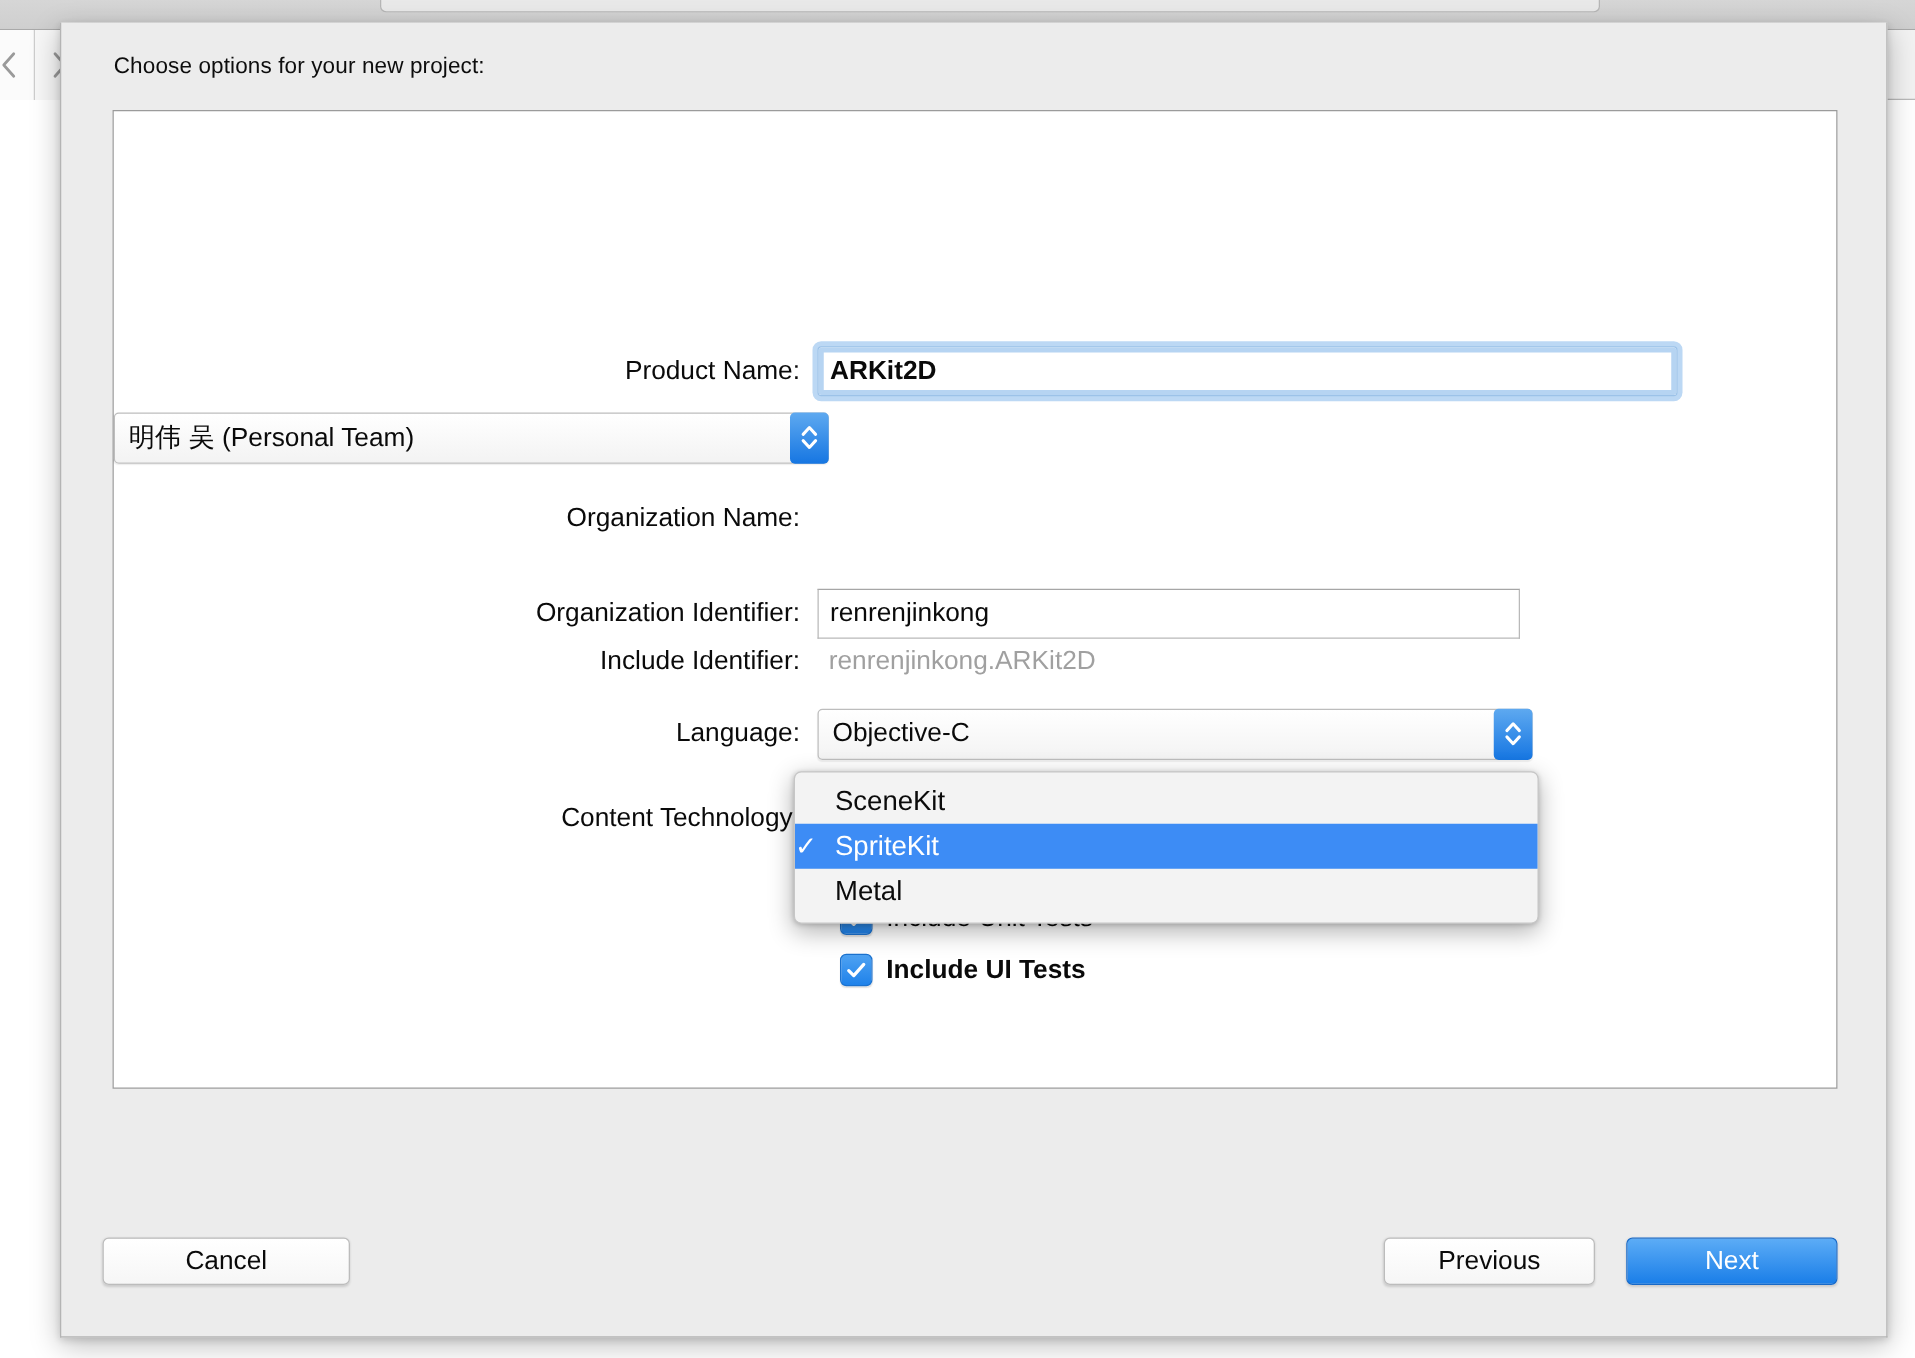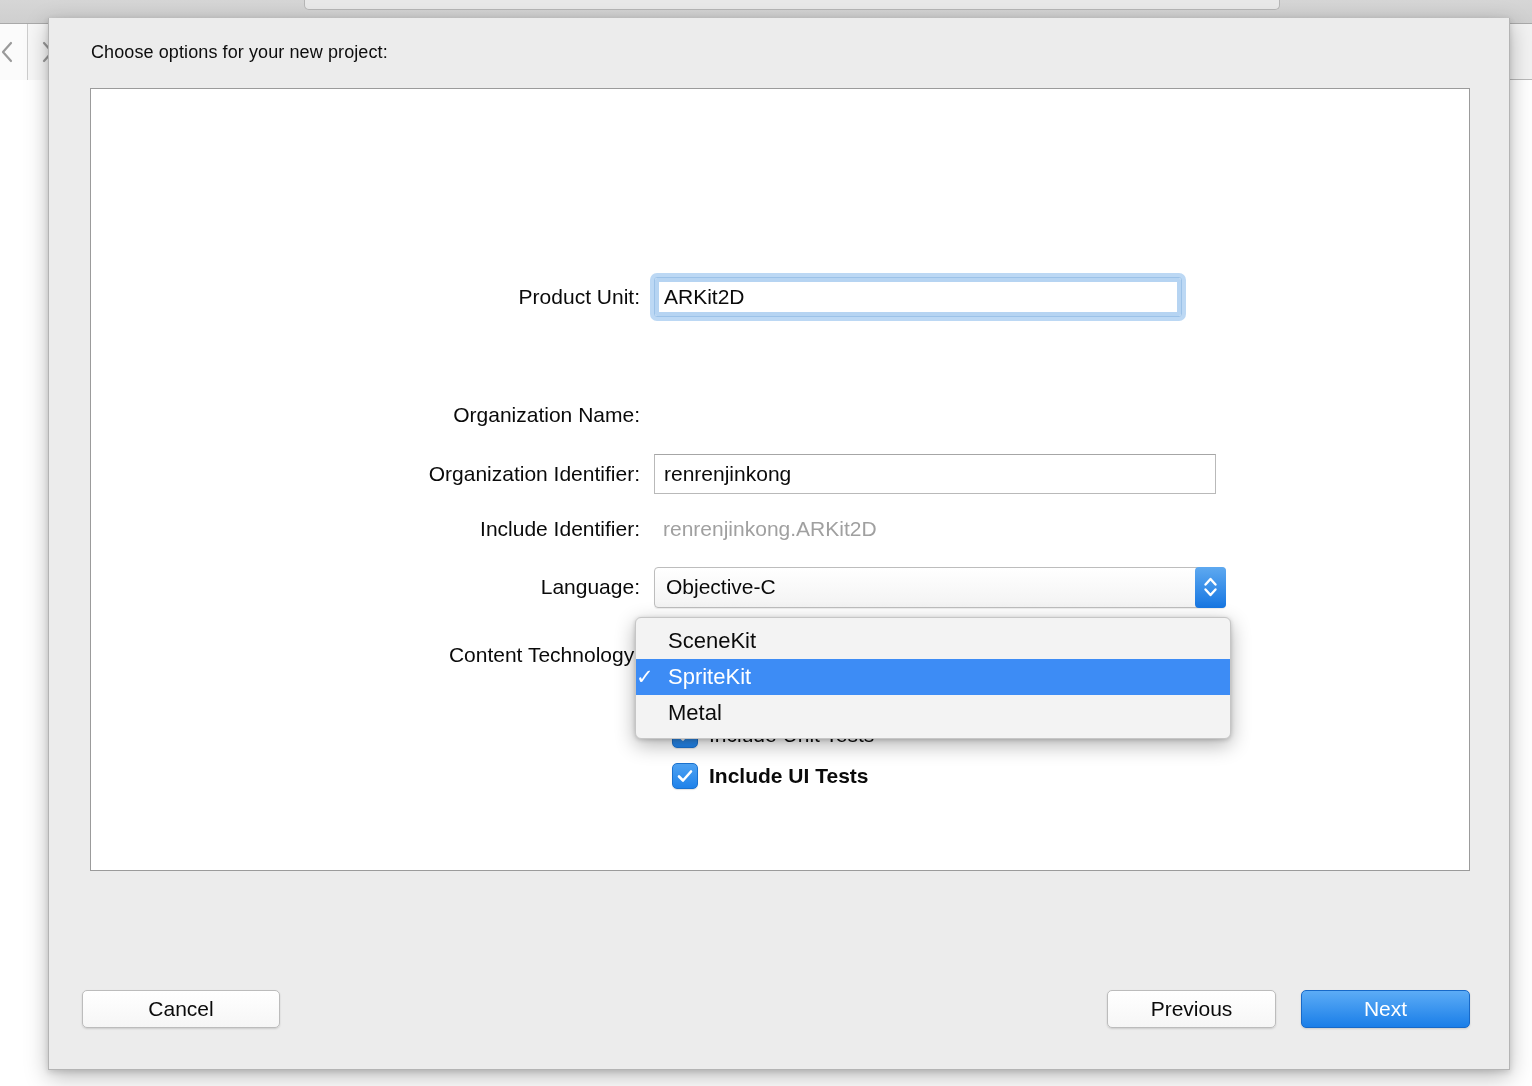--- a/index.html
+++ b/index.html
@@ -248,32 +248,41 @@
   </div>
 
   <div id="sheet">
 
     <div id="sheet-title">Choose options for your new project:</div>
 
     <div id="options-panel">
       <div id="form">
 
         <div class="row" style="top:188px;">
-          <div class="lbl">Product Unit:</div>
-          <div class="tfield focused" style="width:528px;">ARKit2D</div>
+          <div class="lbl">Product Name:</div>
+          <div class="tfield focused" style="width:688px;font-weight:bold;">ARKit2D</div>
         </div>
 
         <div class="row" style="top:241px;">
+          <div class="popup" style="width:572px;">
+            <span>明伟 吴 (Personal Team)</span>
+            <span class="stepper">
+              <svg width="17" height="24" viewBox="0 0 17 24">
+                <polyline points="3.5,9.5 8.5,4 13.5,9.5" fill="none" stroke="#ffffff" stroke-width="2.4" stroke-linecap="round" stroke-linejoin="round"></polyline>
+                <polyline points="3.5,14.5 8.5,20 13.5,14.5" fill="none" stroke="#ffffff" stroke-width="2.4" stroke-linecap="round" stroke-linejoin="round"></polyline>
+              </svg>
+            </span>
+          </div>
         </div>
 
         <div class="row" style="top:306px;">
           <div class="lbl">Organization Name:</div>
         </div>
 
-        <div class="row" style="top:365px;align-items:center;">
+        <div class="row" style="top:382px;align-items:center;">
           <div class="lbl">Organization Identifier:</div>
           <div class="tfield" style="width:562px;">renrenjinkong</div>
         </div>
 
         <div class="row" style="top:420px;">
           <div class="lbl">Include Identifier:</div>
           <div class="static-val">renrenjinkong.ARKit2D</div>
         </div>
 
         <div class="row" style="top:478px;">

